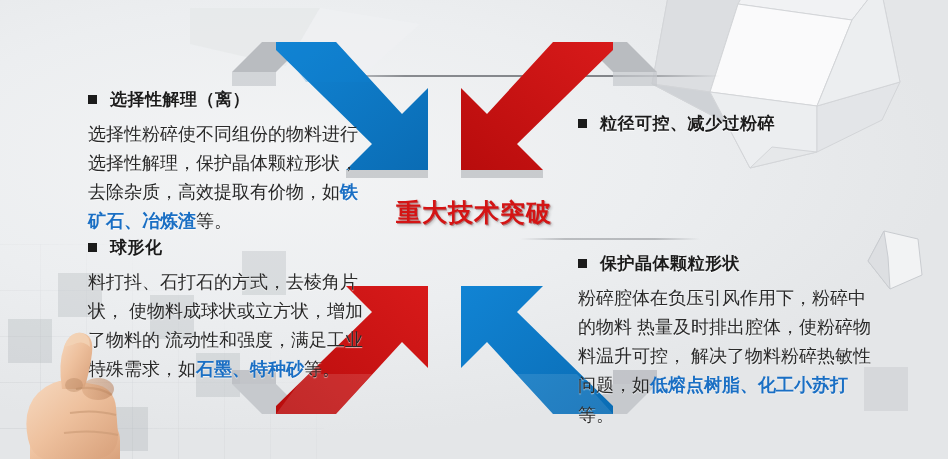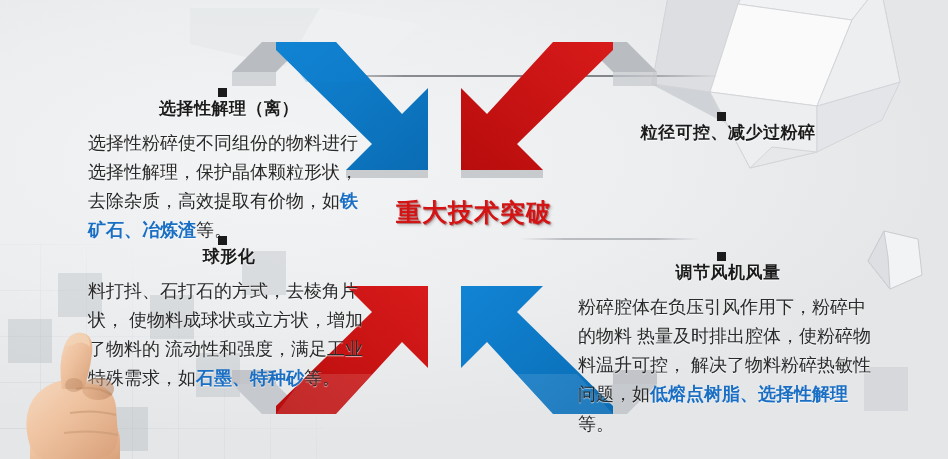--- a/index.html
+++ b/index.html
@@ -73,21 +73,20 @@
   #block-bl { top: 236px; }
   #block-tr { top: 88px; }
   #block-br { top: 228px; }
 
   .head {
     display: flex; align-items: center;
     font-size: 17px; font-weight: bold; color: #1b1b1b;
     letter-spacing: .5px;
     text-shadow: 0 1px 1px rgba(255,255,255,.85);
     margin-bottom: 9px;
-    flex-direction: column;
   }
   .bullet {
     width: 9px; height: 9px; background: #1b1b1b;
     display: inline-block; margin-right: 13px; flex: 0 0 auto;
   }
   .body {
     font-size: 18px; line-height: 1.62; color: #2a2a2a;
     text-shadow: 0 1px 1px rgba(255,255,255,.7);
   }
   .body .hl { color: #1a6fc4; font-weight: bold; }
@@ -234,26 +233,26 @@
   <div class="block right" id="block-tr">
     <div class="head">
       <span class="bullet"></span>
       <span>粒径可控、减少过粉碎</span>
     </div>
   </div>
 
   <div class="block right" id="block-br">
     <div class="head">
       <span class="bullet"></span>
-      <span>调节风机风量</span>
+      <span>保护晶体颗粒形状</span>
     </div>
     <div class="body">
       <span>粉碎腔体在负压引风作用下，粉碎中的物料</span>
       <span>热量及时排出腔体，使粉碎物料温升可控，</span>
-      <span>解决了物料粉碎热敏性问题，如</span><span class="hl">低熔点树脂、选择性解理</span><span>等。</span>
+      <span>解决了物料粉碎热敏性问题，如</span><span class="hl">低熔点树脂、化工小苏打</span><span>等。</span>
     </div>
   </div>
 
   <svg id="hand" viewBox="0 0 152 136">
     <defs>
       <linearGradient id="skin" x1="0" y1="0" x2="1" y2="1">
         <stop offset="0%" stop-color="#f6d9c0"></stop>
         <stop offset="45%" stop-color="#eec19e"></stop>
         <stop offset="100%" stop-color="#d79f79"></stop>
       </linearGradient>

